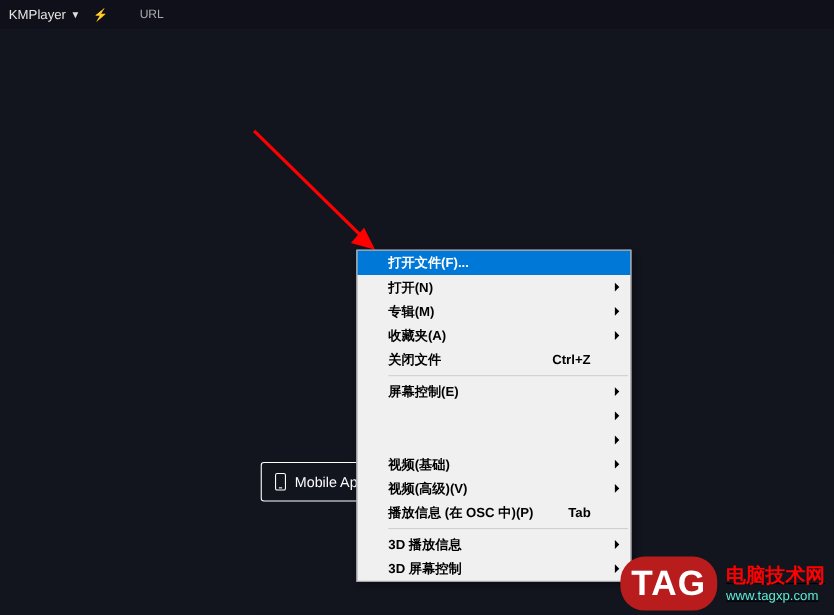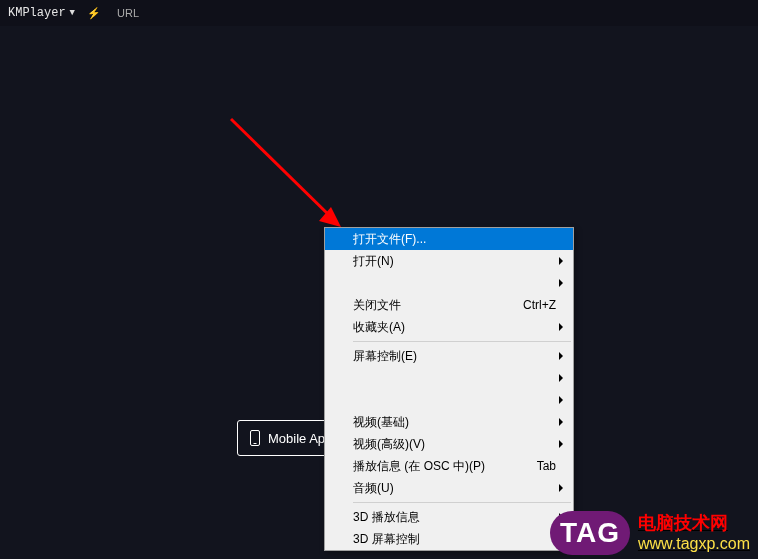--- a/index.html
+++ b/index.html
@@ -14,28 +14,28 @@
   .titlebar {
     height: 26px;
     background: #0f1019;
     display: flex;
     align-items: center;
     padding-left: 8px;
     gap: 8px;
     color: #e6e6e6;
     font-size: 12px;
   }
-  .title-seg { display: flex; align-items: center; gap: 4px; color: #e6e6e6; font-family: Liberation Mono, monospace; }
+  .title-seg { display: flex; align-items: center; gap: 4px; color: #e6e6e6; }
   .caret-down { font-size: 9px; color: #ddd; }
   .lightning {
     width: 14px; height: 14px;
     display: flex; align-items: center; justify-content: center;
     color: #c8c8c8; font-size: 11px; margin: 0 4px;
   }
-  .url-label { color: #aaa; font-size: 11px; margin-left: 4px; }
+  .url-label { color: #aaa; font-size: 11px; margin-left: 16px; }
   .content-area {
     position: absolute;
     top: 26px; left: 0; right: 0; bottom: 0;
     background: #12141e;
   }
   .mobile-btn {
     position: absolute;
     left: 237px; top: 394px;
     height: 36px;
     display: flex; align-items: center;
@@ -68,22 +68,23 @@
     background: #f0f0f0;
     border: 1px solid #a0a0a0;
     box-shadow: 2px 3px 6px rgba(0,0,0,.35);
     font-size: 12px;
     color: #000;
   }
   .menu-item {
     height: 22px;
     display: flex;
     align-items: center;
-    padding: 0 17px 0 28px;
+    padding: 0 36px 0 28px;
     position: relative;
+    font-weight: bold;
   }
   .menu-item.highlight {
     background: #0078d7;
     color: #fff;
   }
   .menu-sep {
     height: 1px;
     background: #d0d0d0;
     margin: 3px 2px 3px 28px;
   }
@@ -106,36 +107,36 @@
 
   .tag-badge {
     position: absolute;
     right: 0; bottom: 0;
     display: flex;
     align-items: center;
     gap: 8px;
     padding: 4px 8px;
   }
   .tag-box {
-    background: #701a75;
+    background: #b91c1c;
     color: #fff;
     font-weight: 900;
-    font-size: 28px;
+    font-size: 32px;
     padding: 6px 10px;
     border-radius: 22px;
     letter-spacing: 1px;
     font-family: Arial, sans-serif;
   }
   .tag-text {
     display: flex; flex-direction: column;
     line-height: 1.25;
     text-decoration: underline;
   }
   .tag-cn { color: #ff0000; font-weight: 700; font-size: 18px; }
-  .tag-url { color: #fde047; font-size: 16px; }
+  .tag-url { color: #5eead4; font-size: 12px; }
 </style>
 </head>
 <body>
 
 <div class="titlebar">
   <div class="title-seg">
     <span>KMPlayer</span>
     <span class="caret-down">▼</span>
   </div>
   <div class="lightning">⚡</div>
@@ -156,30 +157,31 @@
 
   <div class="context-menu">
     <div class="menu-item highlight">
       <span class="menu-label">打开文件(F)...</span>
     </div>
     <div class="menu-item">
       <span class="menu-label">打开(N)</span>
       <span class="submenu-arrow"></span>
     </div>
     <div class="menu-item">
+      <span class="menu-label">专辑(M)</span>
+      <span class="submenu-arrow"></span>
+    </div>
+    <div class="menu-item">
+      <span class="menu-label">收藏夹(A)</span>
       <span class="submenu-arrow"></span>
     </div>
     <div class="menu-item">
       <span class="menu-label">关闭文件</span>
       <span class="menu-shortcut">Ctrl+Z</span>
     </div>
-    <div class="menu-item">
-      <span class="menu-label">收藏夹(A)</span>
-      <span class="submenu-arrow"></span>
-    </div>
     <div class="menu-sep"></div>
     <div class="menu-item">
       <span class="menu-label">屏幕控制(E)</span>
       <span class="submenu-arrow"></span>
     </div>
     <div class="menu-item">
       <span class="submenu-arrow"></span>
     </div>
     <div class="menu-item">
       <span class="submenu-arrow"></span>
@@ -188,24 +190,20 @@
       <span class="menu-label">视频(基础)</span>
       <span class="submenu-arrow"></span>
     </div>
     <div class="menu-item">
       <span class="menu-label">视频(高级)(V)</span>
       <span class="submenu-arrow"></span>
     </div>
     <div class="menu-item">
       <span class="menu-label">播放信息 (在 OSC 中)(P)</span>
       <span class="menu-shortcut">Tab</span>
-    </div>
-    <div class="menu-item">
-      <span class="menu-label">音频(U)</span>
-      <span class="submenu-arrow"></span>
     </div>
     <div class="menu-sep"></div>
     <div class="menu-item">
       <span class="menu-label">3D 播放信息</span>
       <span class="submenu-arrow"></span>
     </div>
     <div class="menu-item">
       <span class="menu-label">3D 屏幕控制</span>
       <span class="submenu-arrow"></span>
     </div>

